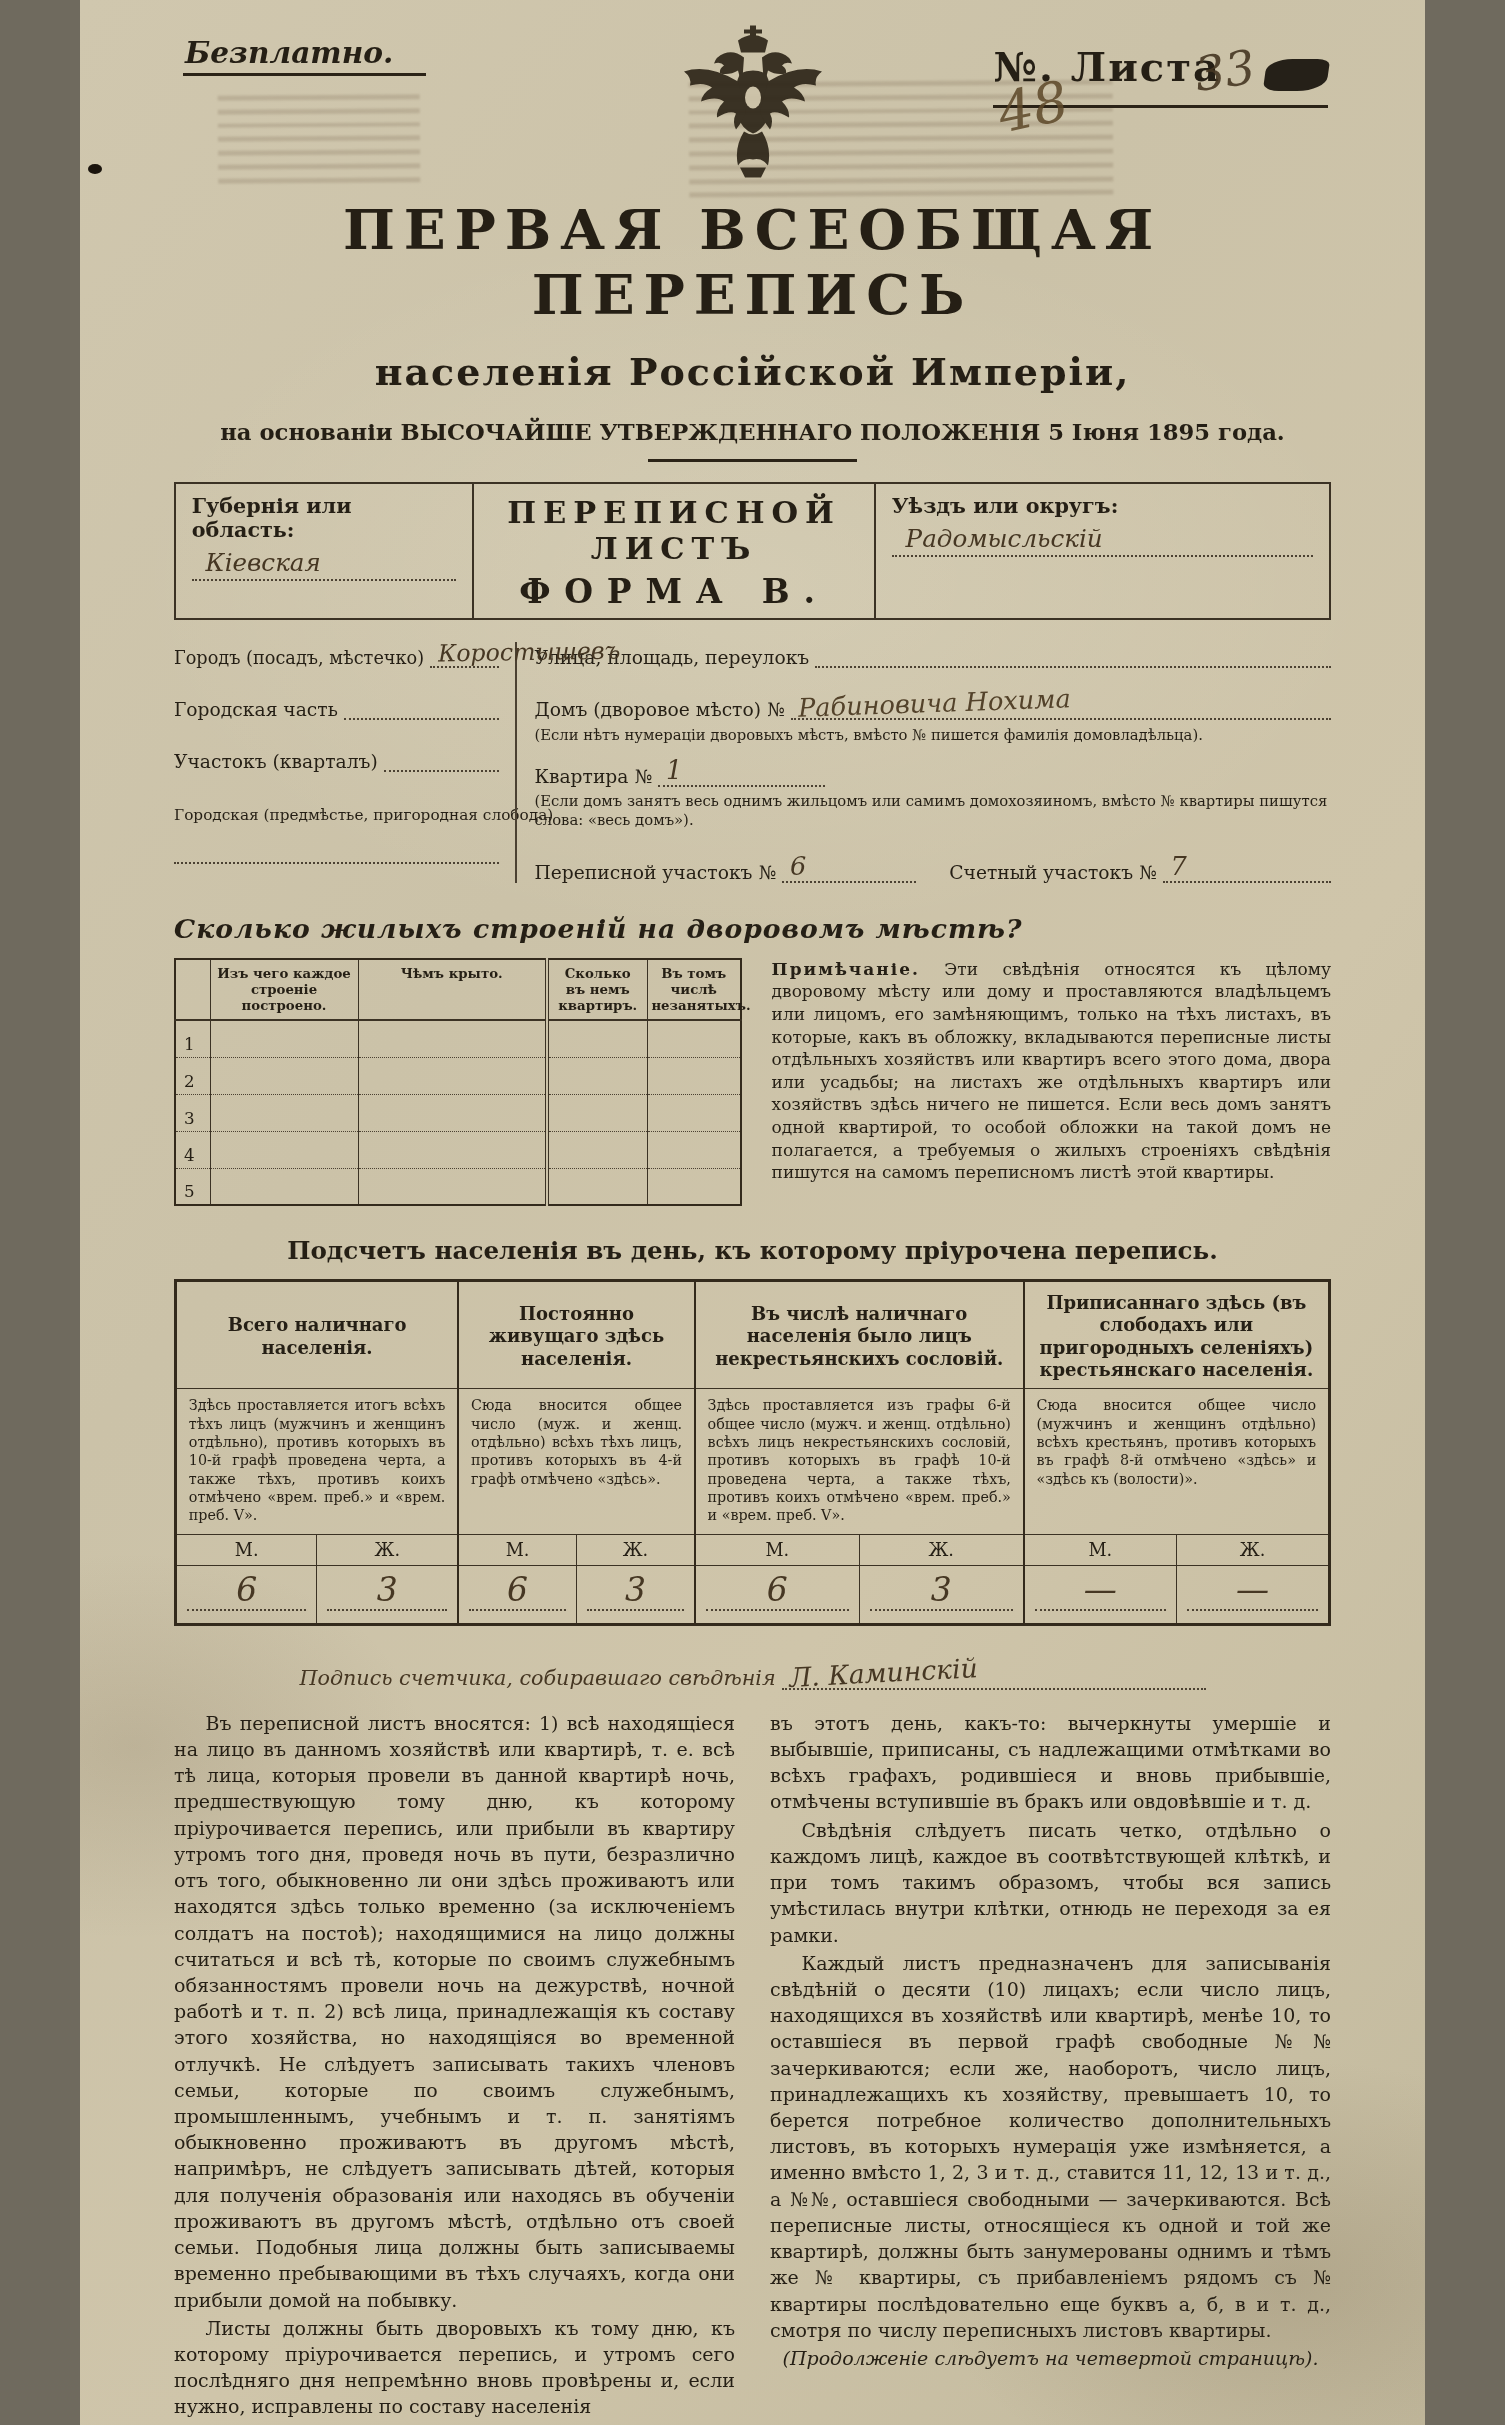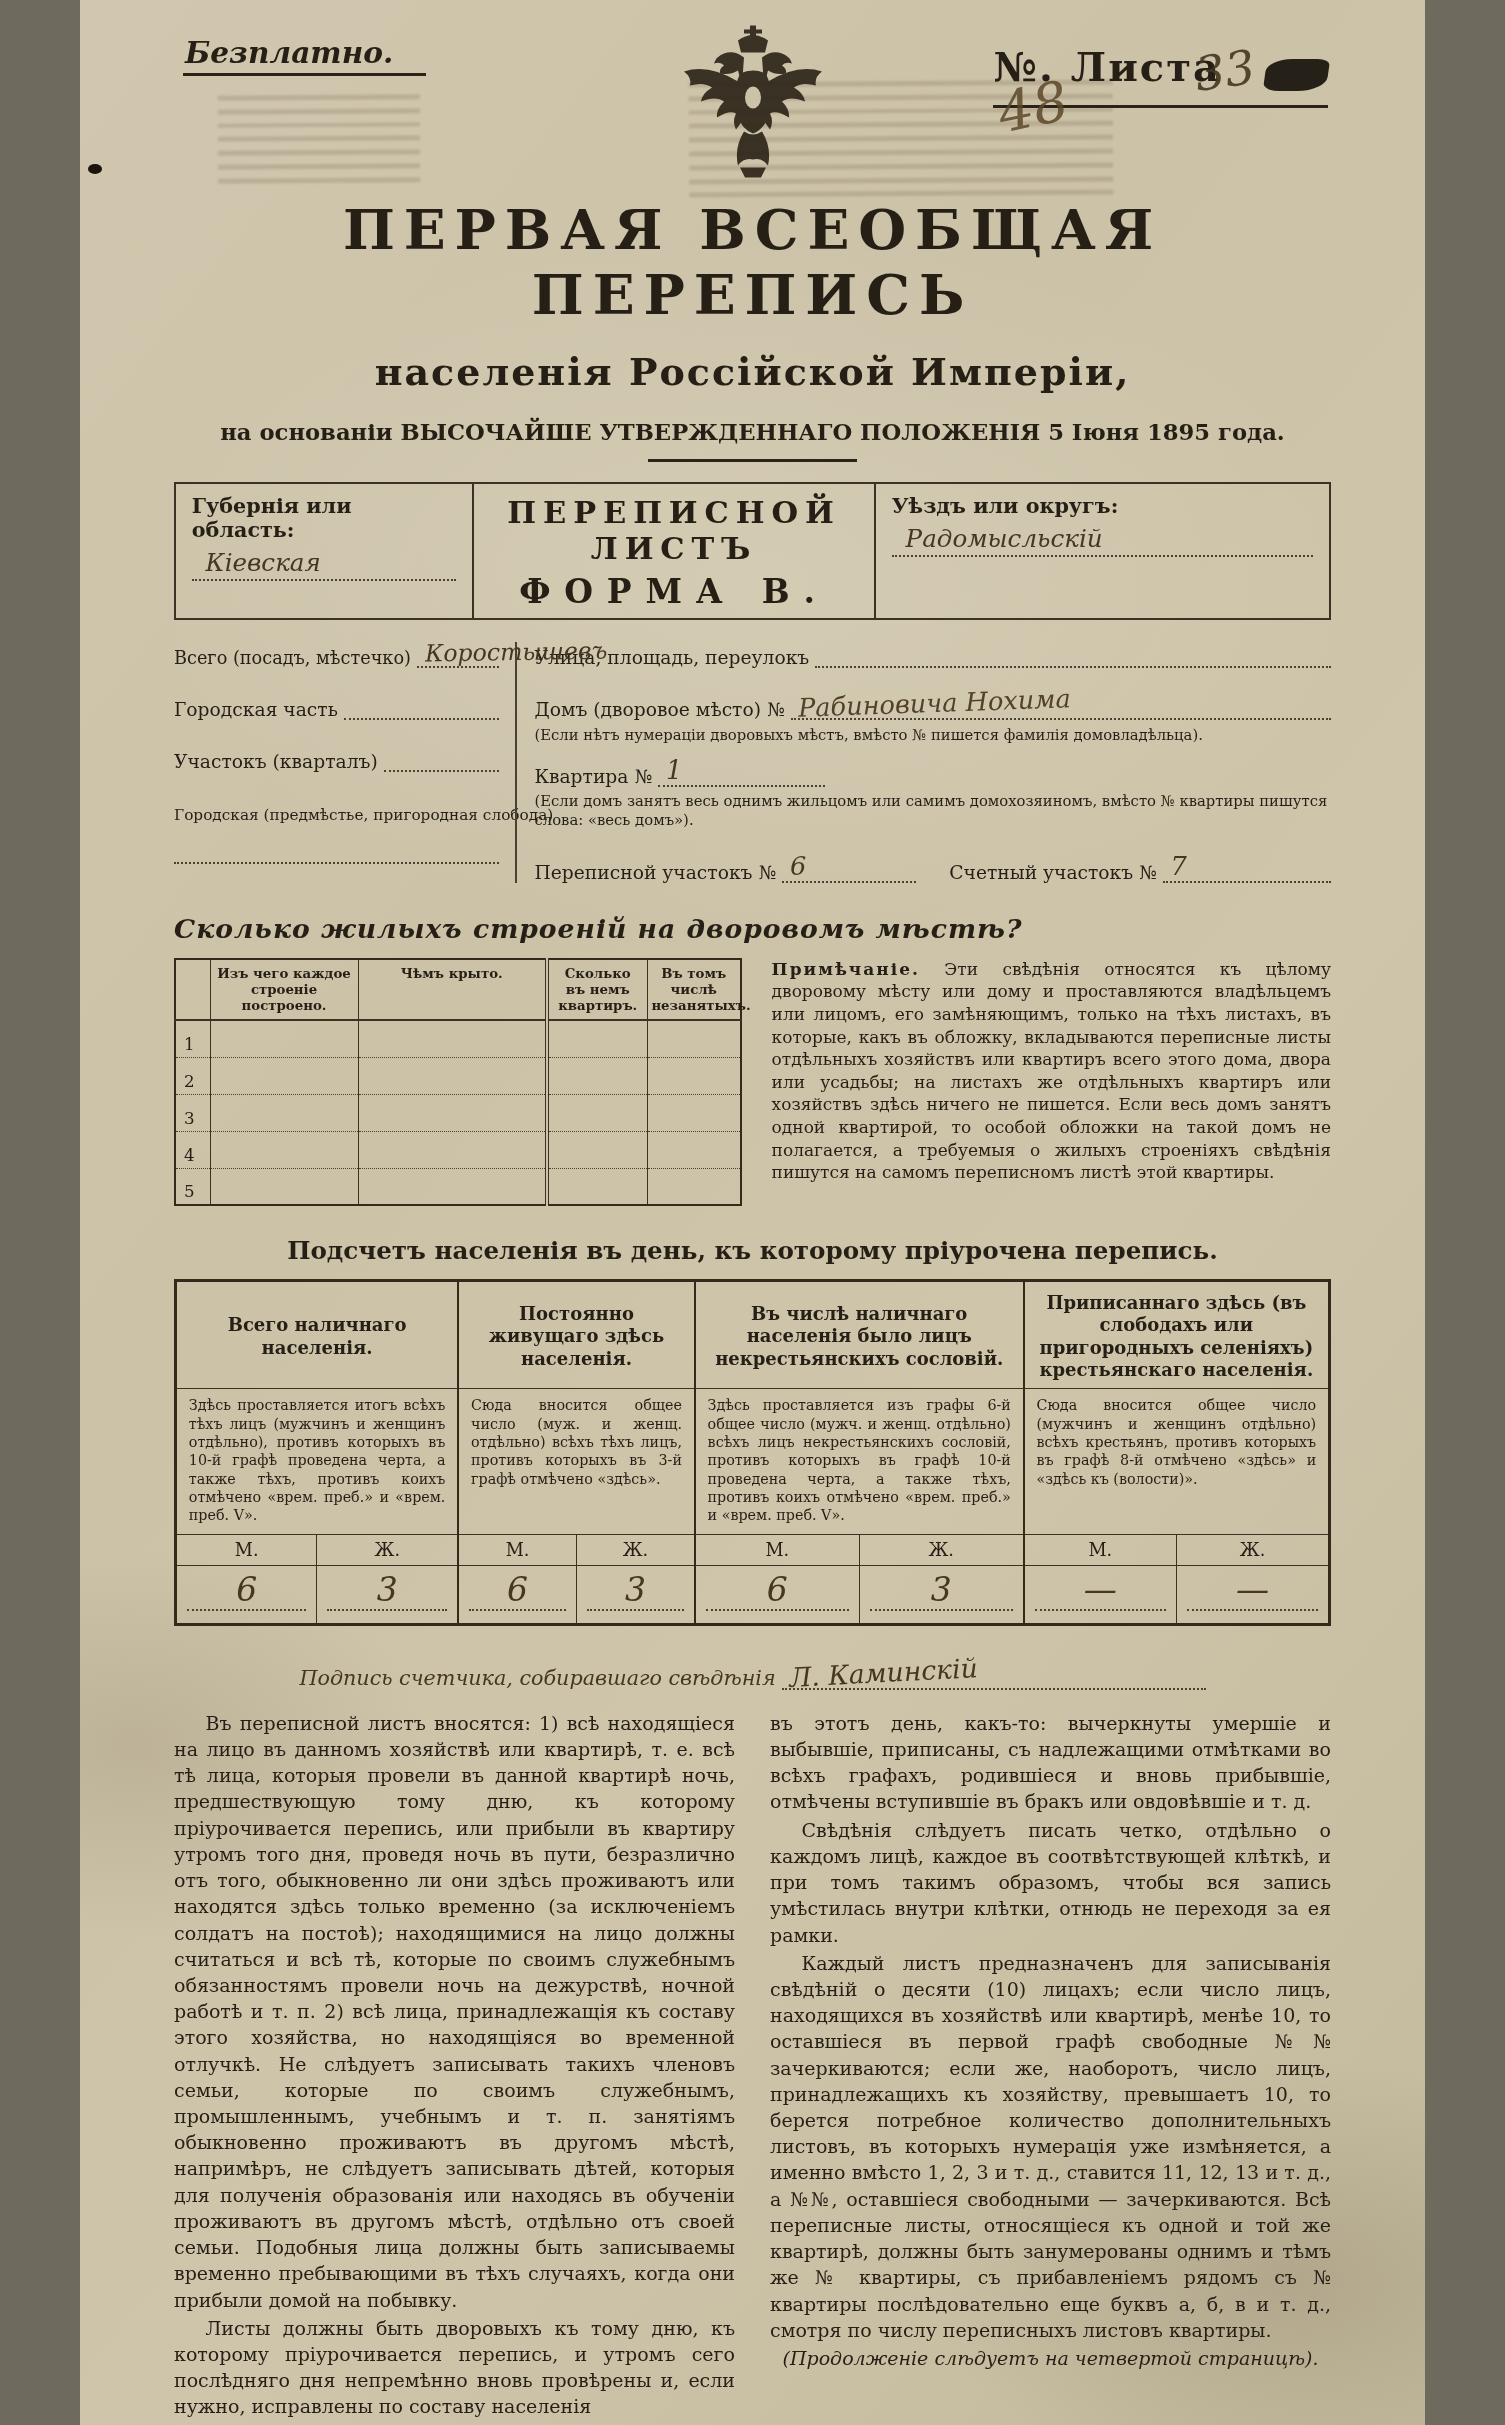--- a/index.html
+++ b/index.html
@@ -179,21 +179,21 @@
         <div class="hg-label">Уѣздъ или округъ:</div>
         <div class="hg-line">
           <span class="hw">Радомысльскій</span>
         </div>
       </div>
     </div>
 
     <div class="fields">
       <div class="fields-left">
         <div class="frow">
-          <span class="flabel" style="font-size:17.7px">Всего (посадъ, мѣстечко)</span>
+          <span class="flabel" style="font-size:17.7px">Городъ (посадъ, мѣстечко)</span>
           <span class="dots">
             <span class="hw hw-city">Коростышевъ</span>
           </span>
         </div>
         <div class="frow">
           <span class="flabel">Городская часть</span>
           <span class="dots"></span>
         </div>
         <div class="frow">
           <span class="flabel">Участокъ (кварталъ)</span>
@@ -320,21 +320,21 @@
       </colgroup>
       <tbody>
           <tr>
         <td class="g-h" colspan="2">Всего наличнаго населенія.</td>
         <td class="g-h gsep" colspan="2">Постоянно живущаго здѣсь населенія.</td>
         <td class="g-h gsep" colspan="2">Въ числѣ наличнаго населенія было лицъ некрестьянскихъ сословій.</td>
         <td class="g-h gsep" colspan="2">Приписаннаго здѣсь (въ слободахъ или пригородныхъ селеніяхъ) крестьянскаго населенія.</td>
       </tr>
       <tr>
         <td class="g-d" colspan="2">Здѣсь проставляется итогъ всѣхъ тѣхъ лицъ (мужчинъ и женщинъ отдѣльно), противъ которыхъ въ 10-й графѣ проведена черта, а также тѣхъ, противъ коихъ отмѣчено «врем. преб.» и «врем. преб. V».</td>
-        <td class="g-d gsep" colspan="2">Сюда вносится общее число (муж. и женщ. отдѣльно) всѣхъ тѣхъ лицъ, противъ которыхъ въ 3-й графѣ отмѣчено «здѣсь».</td>
+        <td class="g-d gsep" colspan="2">Сюда вносится общее число (муж. и женщ. отдѣльно) всѣхъ тѣхъ лицъ, противъ которыхъ въ 4-й графѣ отмѣчено «здѣсь».</td>
         <td class="g-d gsep" colspan="2">Здѣсь проставляется изъ графы 6-й общее число (мужч. и женщ. отдѣльно) всѣхъ лицъ некрестьянскихъ сословій, противъ которыхъ въ графѣ 10-й проведена черта, а также тѣхъ, противъ коихъ отмѣчено «врем. преб.» и «врем. преб. V».</td>
         <td class="g-d gsep" colspan="2">Сюда вносится общее число (мужчинъ и женщинъ отдѣльно) всѣхъ крестьянъ, противъ которыхъ въ графѣ 8-й отмѣчено «здѣсь» и «здѣсь къ (волости)».</td>
       </tr>
       <tr>
         <td class="mf">М.</td>
         <td class="mf">Ж.</td>
         <td class="mf gsep">М.</td>
         <td class="mf">Ж.</td>
         <td class="mf gsep">М.</td>
         <td class="mf">Ж.</td>

